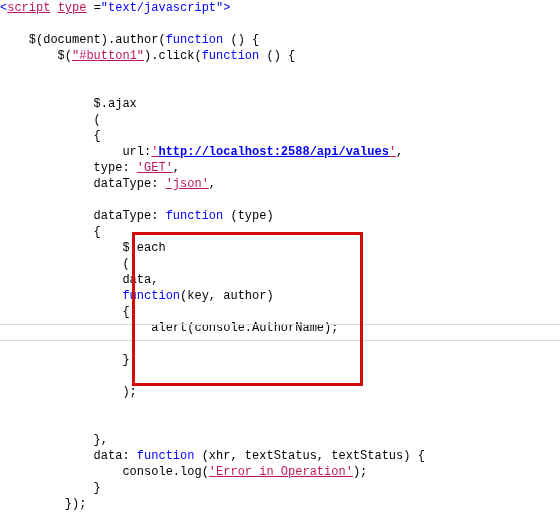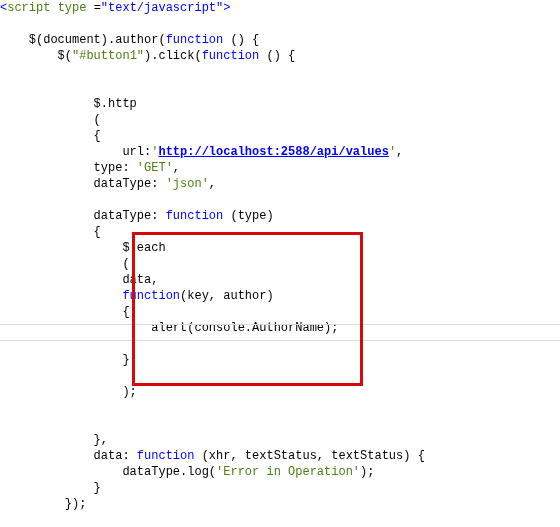--- a/index.html
+++ b/index.html
@@ -10,21 +10,21 @@
     line-height: 16px;
     background: #ffffff;
     color: #000000;
     width: 560px;
   }
   .code-area {
     padding: 0;
     white-space: pre;
   }
   .blue { color: #0000ff; }
-  .maroon { color: #4d7c0f; }
+  .maroon { color: #be185d; text-decoration: underline; }
   .link { color: #0000ff; text-decoration: underline; font-weight: bold; }
   .highlight-box {
     position: absolute;
     border: 3px solid #d40909;
     pointer-events: none;
   }
   .faint-line {
     position: absolute;
     height: 1px;
     background: #d9d9d9;
@@ -44,21 +44,21 @@
 
 <div class="faint-line" style="top:324px;"></div>
 <div class="faint-line" style="top:340px;"></div>
 
 <div class="code-area"><span class="blue">&lt;</span><span class="maroon">script</span> <span class="maroon">type</span><span> =</span><span class="blue">"text/javascript"</span><span class="blue">&gt;</span>
 
     <span>$(document).author(</span><span class="blue">function</span><span> () {</span>
 <span>        $(</span><span class="maroon">"#button1"</span><span>).click(</span><span class="blue">function</span><span> () {</span>
 
 
-<span>             $.http</span>
+<span>             $.ajax</span>
 <span>             (</span>
 <span>             {</span>
 <span>                 url:</span><span class="maroon">'</span><span class="link">http://localhost:2588/api/values</span><span class="maroon">'</span><span>,</span>
 <span>             type: </span><span class="maroon">'GET'</span><span>,</span>
 <span>             dataType: </span><span class="maroon">'json'</span><span>,</span>
 
 <span>             dataType: </span><span class="blue">function</span><span> (type)</span>
 <span>             {</span>
 <span>                 $.each</span>
 <span>                 (</span>
@@ -67,19 +67,19 @@
 <span>                 {</span>
 <span>                     alert(console.AuthorName);</span>
 
 <span>                 }</span>
 
 <span>                 );</span>
 
 
 <span>             },</span>
 <span>             data: </span><span class="blue">function</span><span> (xhr, textStatus, textStatus) {</span>
-<span>                 dataType.log(</span><span class="maroon">'Error in Operation'</span><span>);</span>
+<span>                 console.log(</span><span class="maroon">'Error in Operation'</span><span>);</span>
 <span>             }</span>
 <span>         });</span></div>
 
 <div class="highlight-box" style="left:132px; top:232px; width:225px; height:148px;"></div>
 
 </div>
 
 </body></html>

